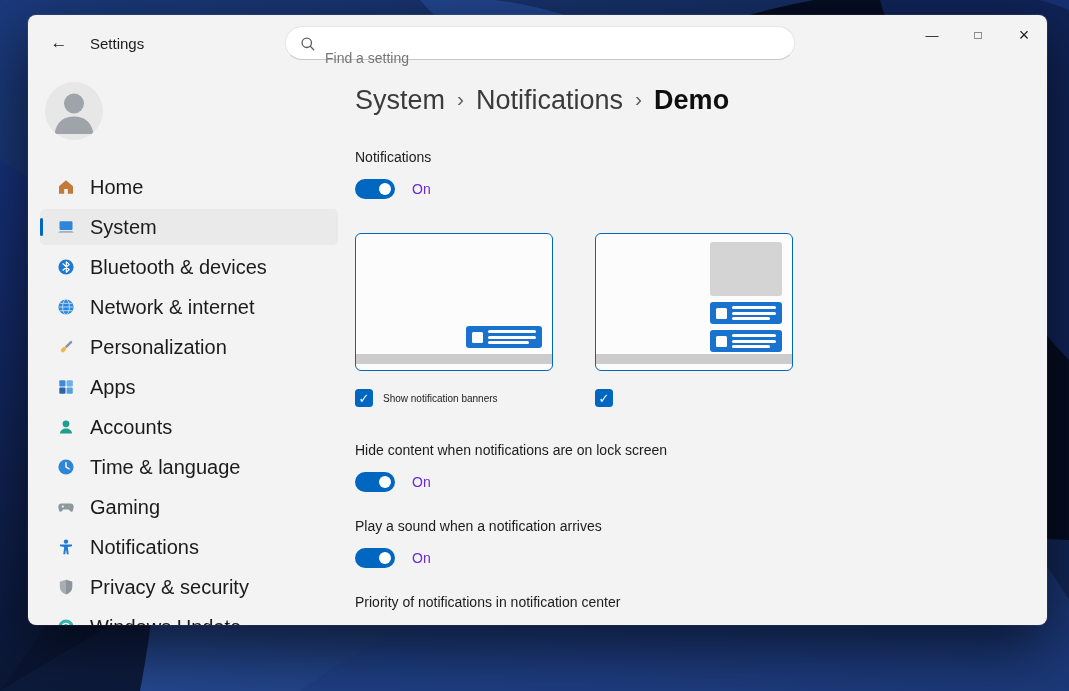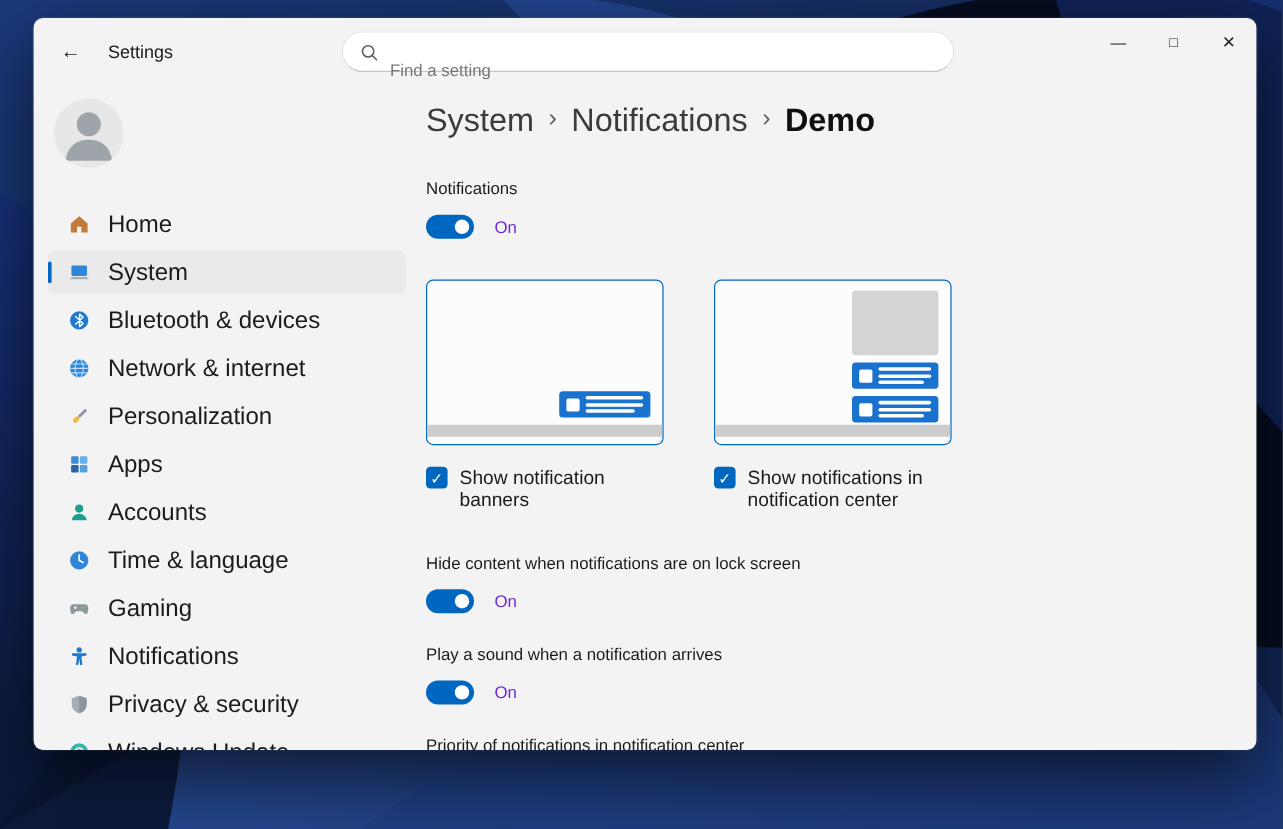--- a/index.html
+++ b/index.html
@@ -71,21 +71,21 @@
   .mb-t68 { width:72px; top:68px; }
   .mb-t96 { width:72px; top:96px; }
   .mb-sq { width:11px; height:11px; background:#ffffff; border-radius:1.5px; flex:none; }
   .mb-lines { display:flex; flex-direction:column; gap:2.5px; flex:1; }
   .mb-lines i { display:block; height:3px; background:#ffffff; border-radius:1.5px; }
   .mb-lines i:last-child { width:86%; }
 
   .check-row { margin-top:18px; display:flex; align-items:flex-start; gap:10px; cursor:pointer; }
   .checkbox { width:18px; height:18px; flex:none; background:#0067c0; border-radius:3.5px;
     display:flex; align-items:center; justify-content:center; color:#fff; font-size:13px; line-height:1; }
-  .check-label { font-size:16px; color:#1b1b1b; line-height:19px; }
+  .check-label { font-size:10px; color:#1b1b1b; line-height:19px; }
   .check-label.wrap { max-width:152px; }
 
   .lbl-lock { margin-top:34px; }
   .lbl-sound { margin-top:26px; }
   .lbl-priority { margin-top:26px; }
 </style>
 </head>
 <body>
 
 <div class="desktop">
@@ -342,21 +342,20 @@
                     <i></i>
                     <i></i>
                   </span>
               </div>
               <div class="mini-taskbar"></div>
             </div>
             <div class="check-row">
               <span class="checkbox">
                   <span>✓</span>
                 </span>
-              <span class="check-label wrap">Show notifications in notification center</span>
             </div>
           </div>
 
         </div>
 
         <div class="section-label lbl-lock">Hide content when notifications are on lock screen</div>
         <div class="toggle-row">
           <div class="toggle">
               <span class="knob"></span>
             </div>

